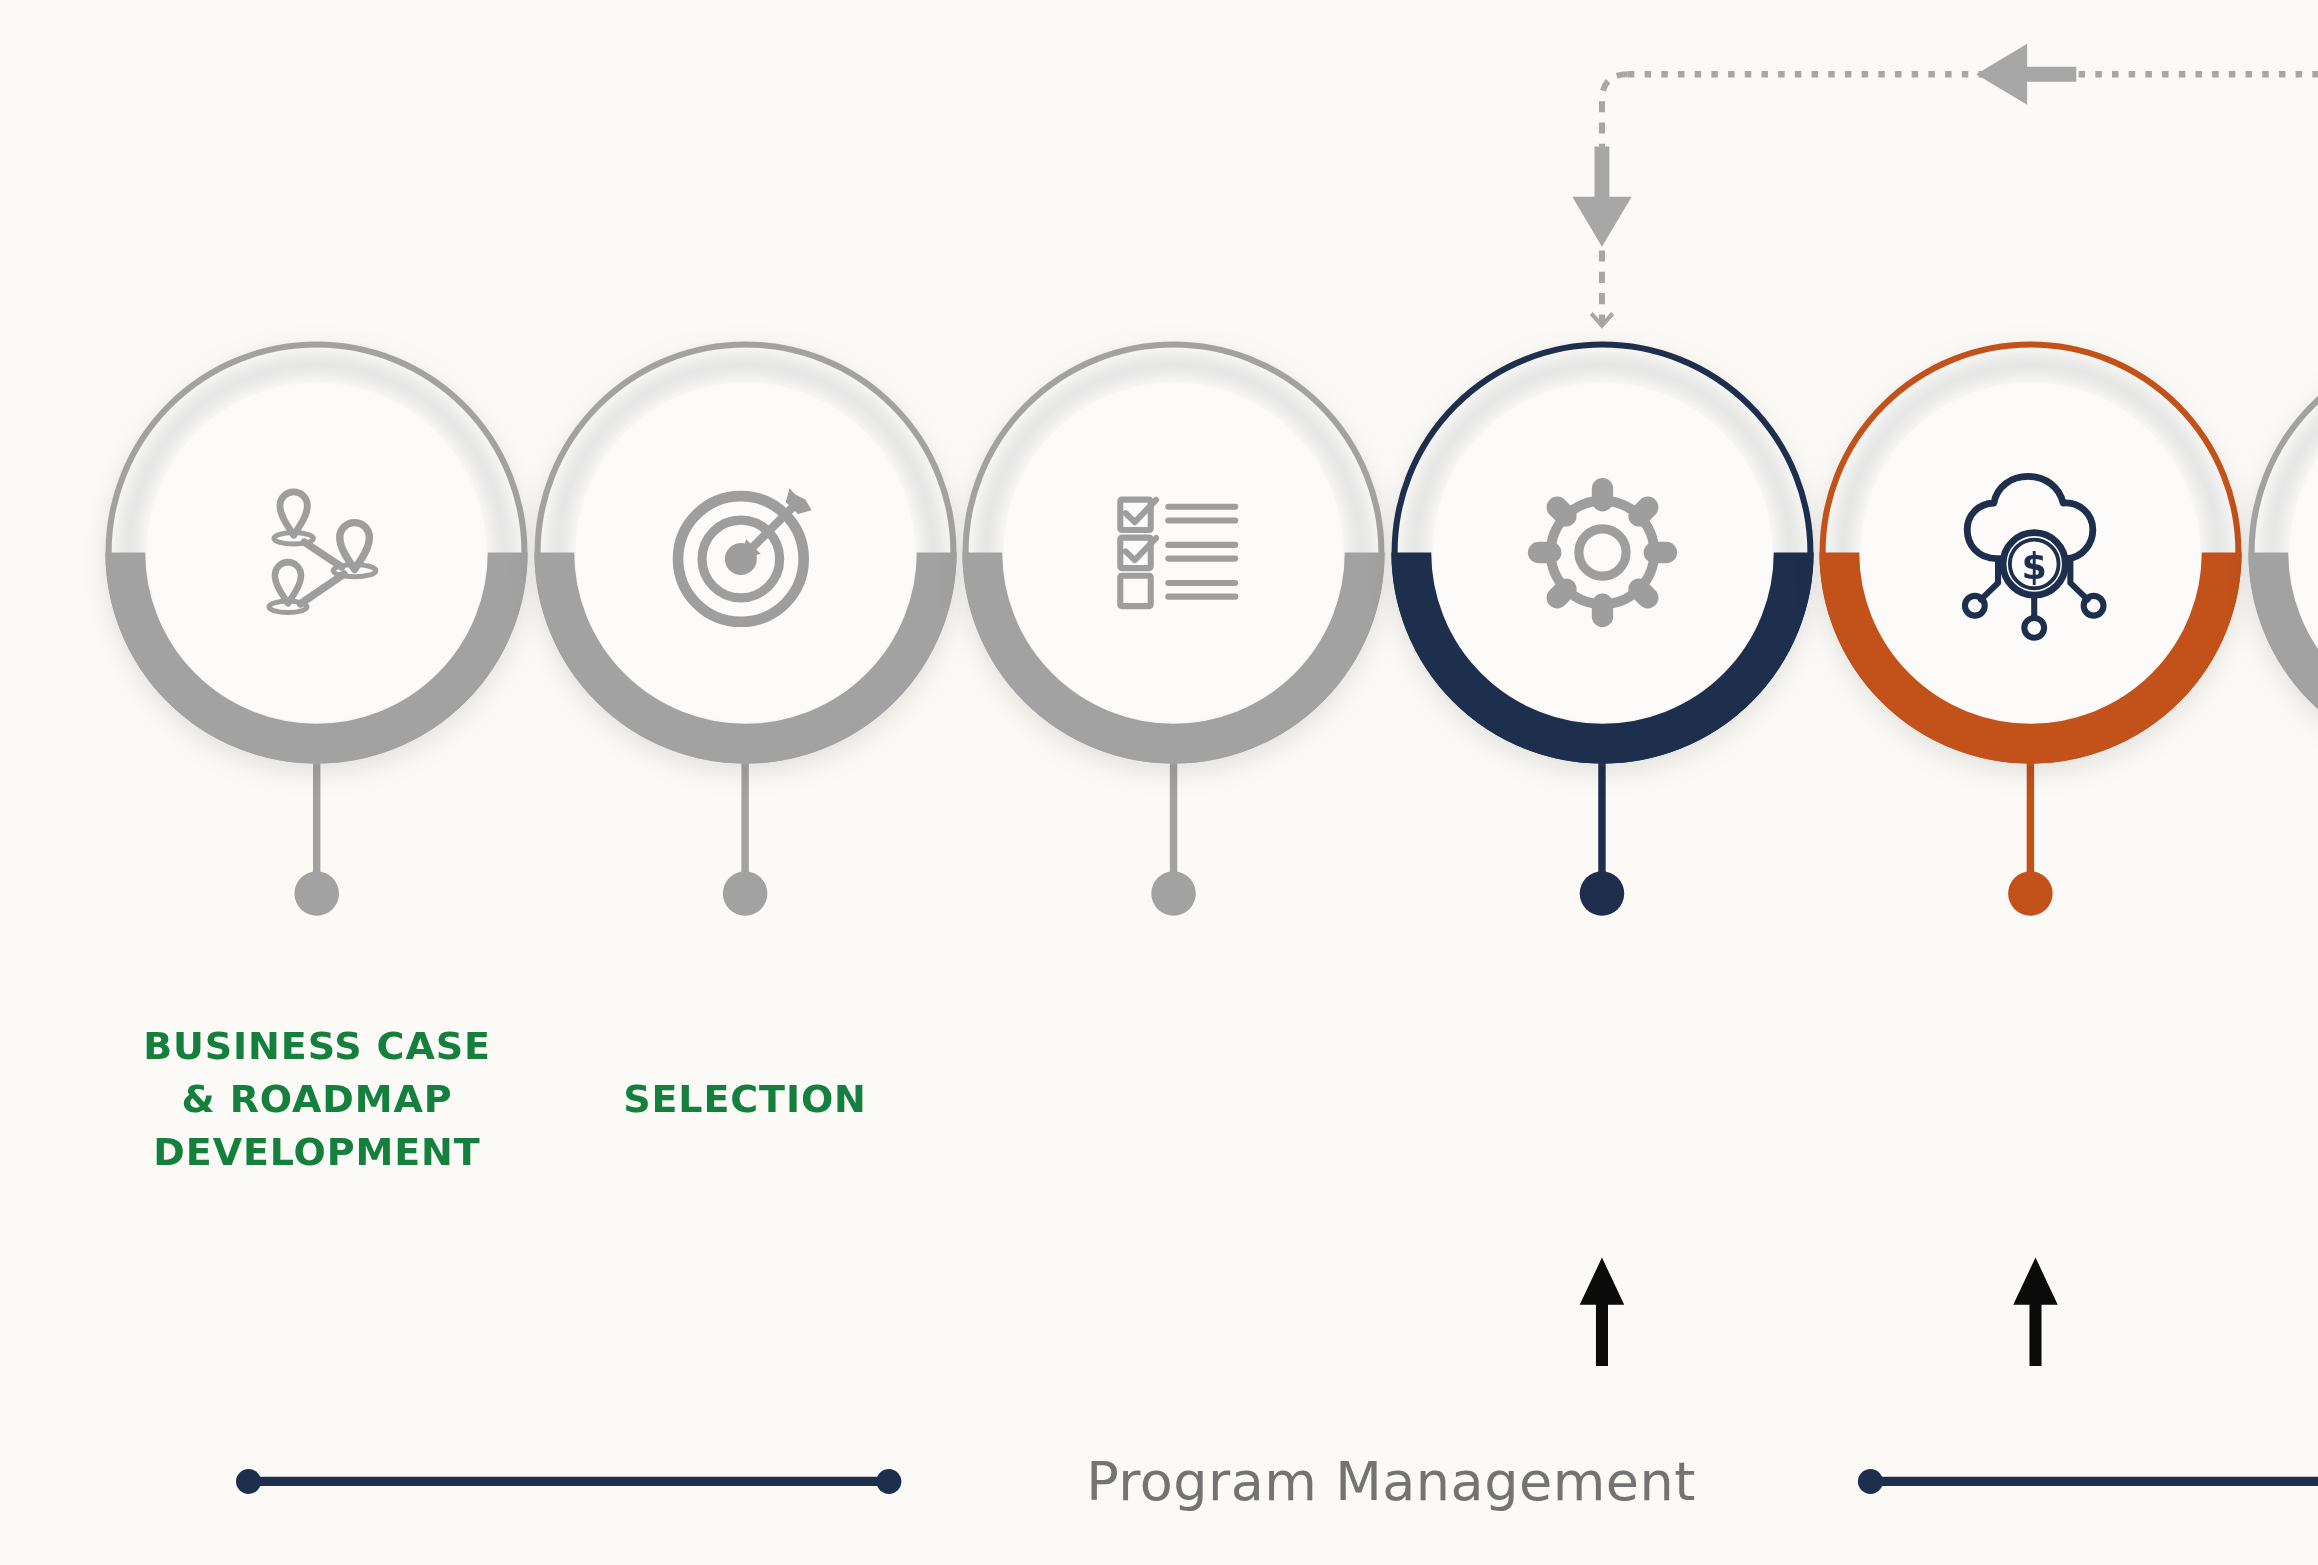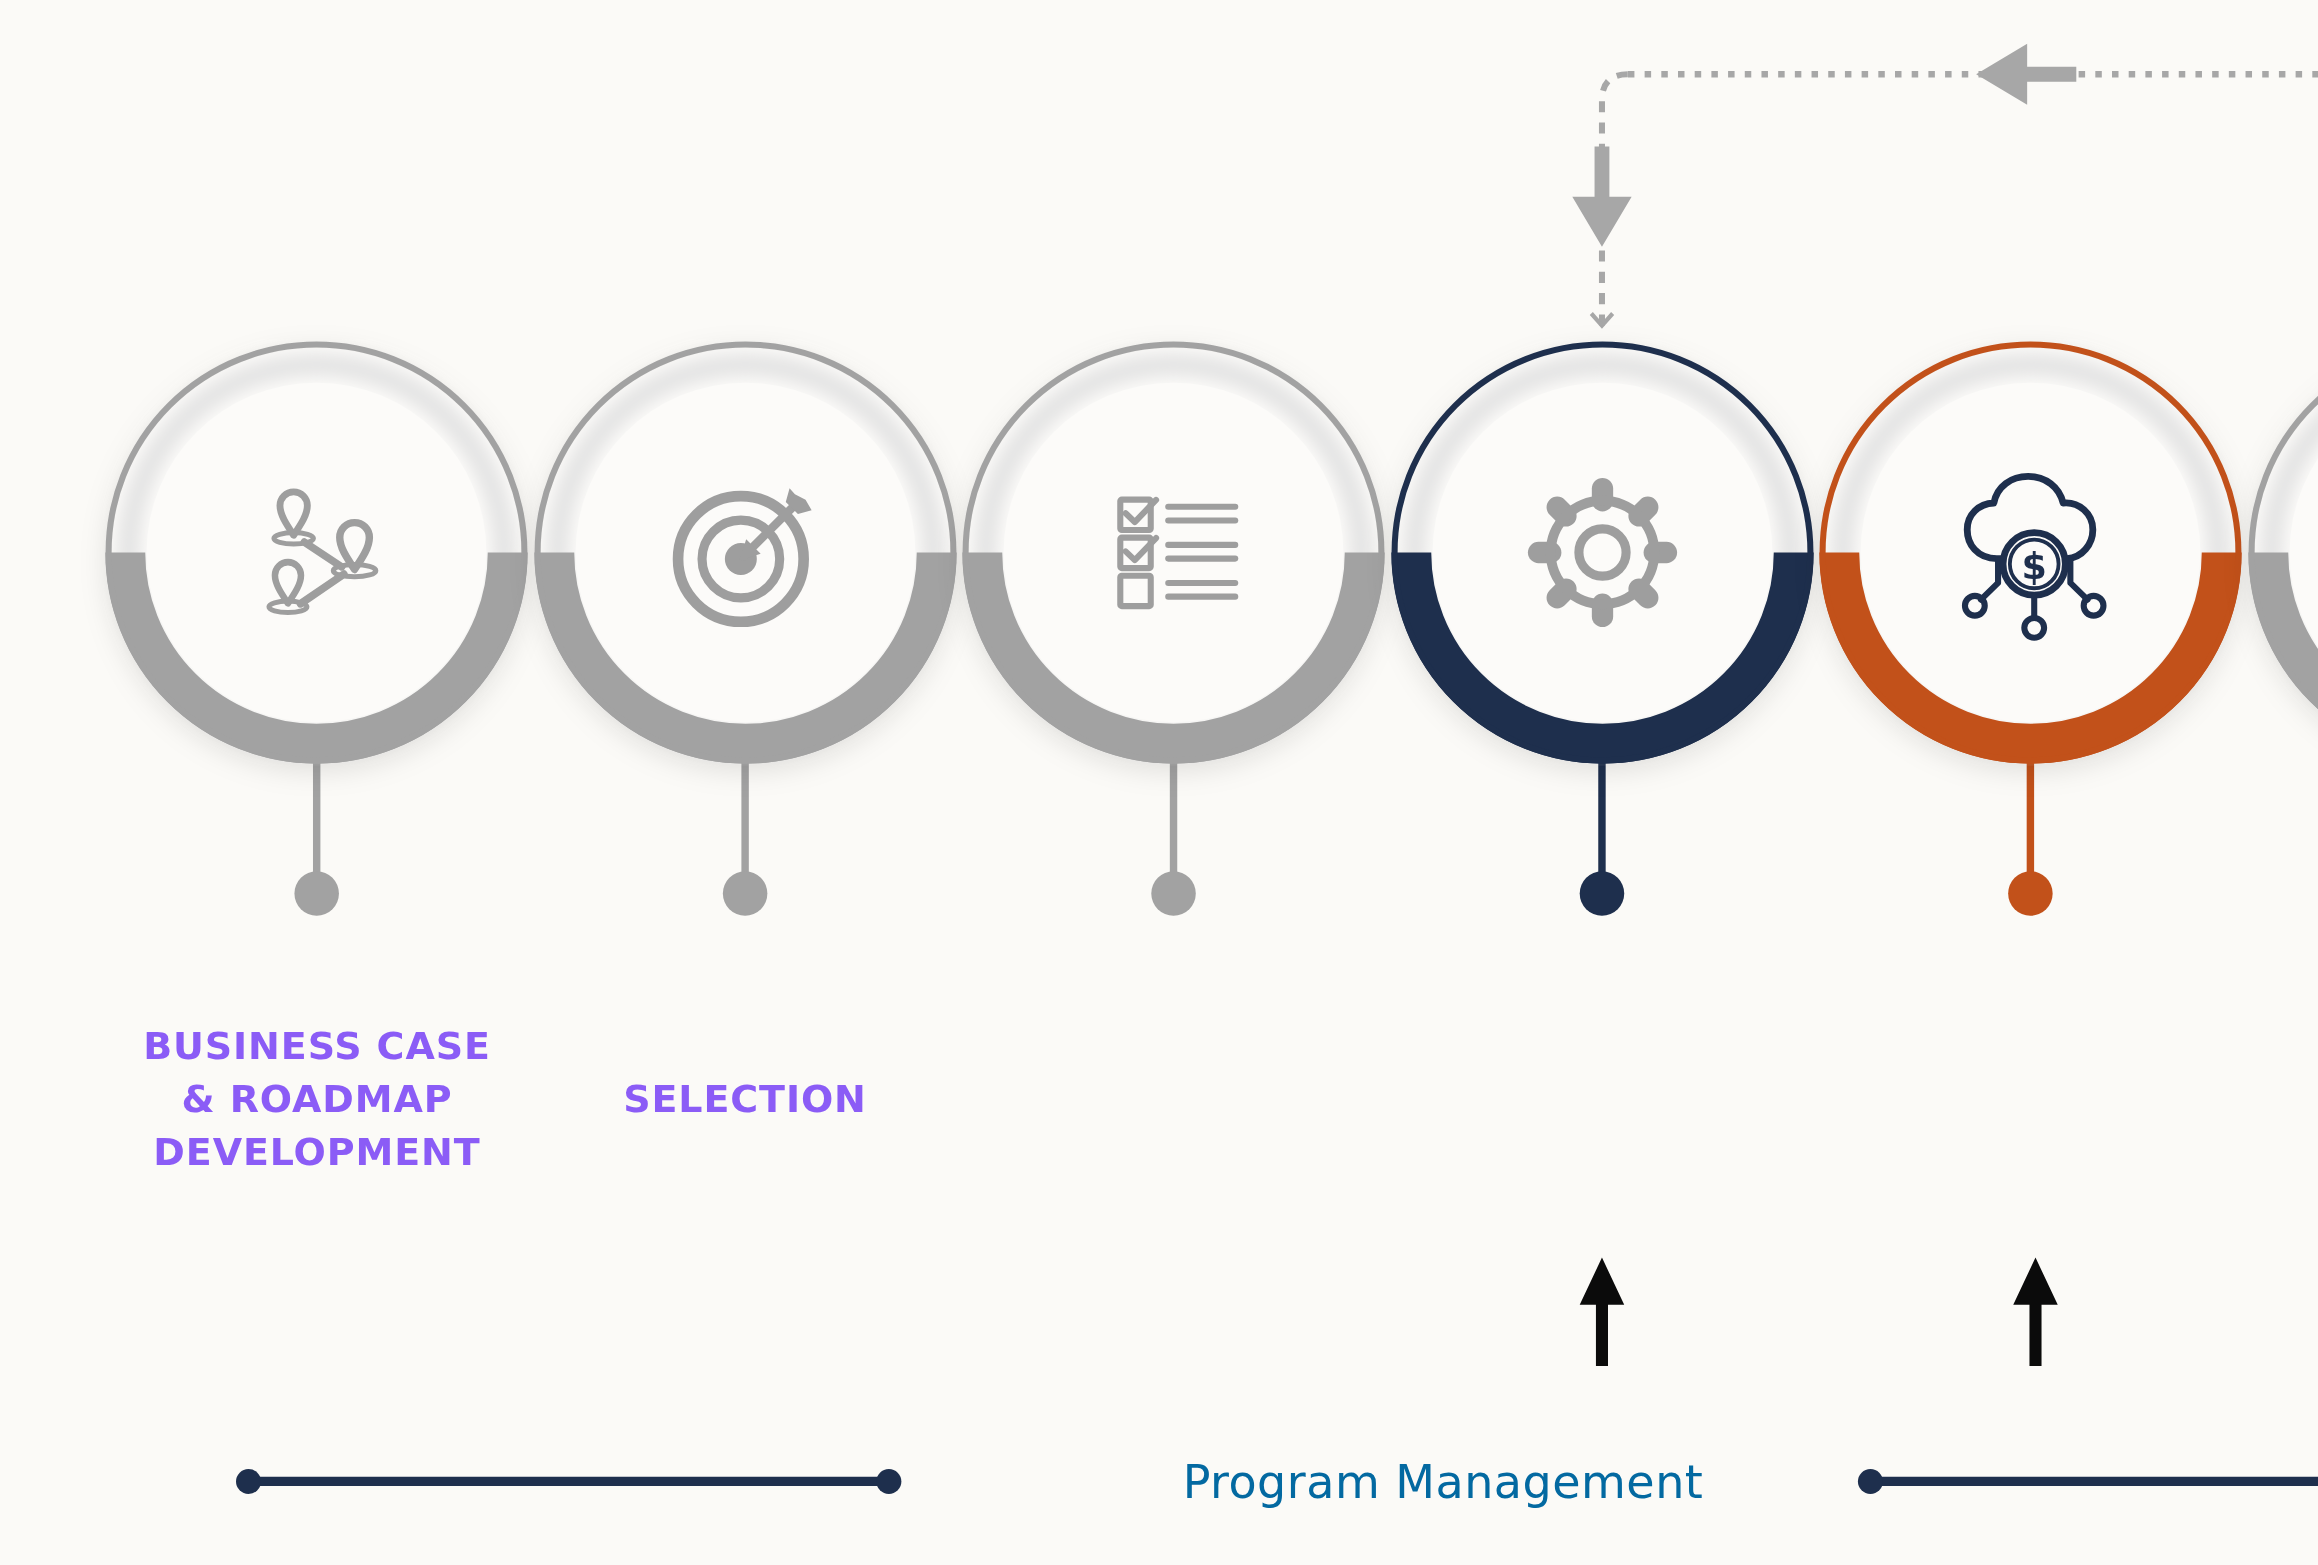--- a/index.html
+++ b/index.html
@@ -8,24 +8,24 @@
   .overlay{position:absolute;left:0;top:0;}
   .node{position:absolute;top:339px;width:427px;height:427px;}
   .node svg{filter:drop-shadow(0 8.3px 13px rgba(0,0,0,0.10));}
   .ring-gray{stroke:#a2a2a2;}
   .ring-navy{stroke:#1e2f4d;}
   .ring-orange{stroke:#c2511a;}
   .stage-label{position:absolute;top:988px;width:464px;height:223px;
     display:flex;align-items:center;justify-content:center;text-align:center;
     font-weight:bold;font-size:38px;line-height:53px;letter-spacing:0.9px;
     white-space:pre-line;}
-  .lbl-gray{color:#8b5cf6;}
+  .lbl-gray{color:#15803d;}
   .lbl-navy{color:#1e2f4d;}
-  .pm-title{position:absolute;left:956px;top:1438px;width:974px;text-align:center;
-    font-size:46px;line-height:88px;font-weight:500;color:#0369a1;letter-spacing:0.5px;}
+  .pm-title{position:absolute;left:904px;top:1438px;width:974px;text-align:center;
+    font-size:54px;line-height:88px;font-weight:500;color:#737373;letter-spacing:0.5px;}
   .icon-gray{stroke:#9e9e9e;fill:none;stroke-linecap:round;stroke-linejoin:round;}
   .icon-navy{stroke:#1e2f4d;fill:none;stroke-linecap:round;stroke-linejoin:round;}
 </style>
 </head>
 <body>
 
 <div class="canvas">
 
   <svg class="overlay" width="2782" height="1565" viewBox="0 0 6000 3375">
     <defs>

